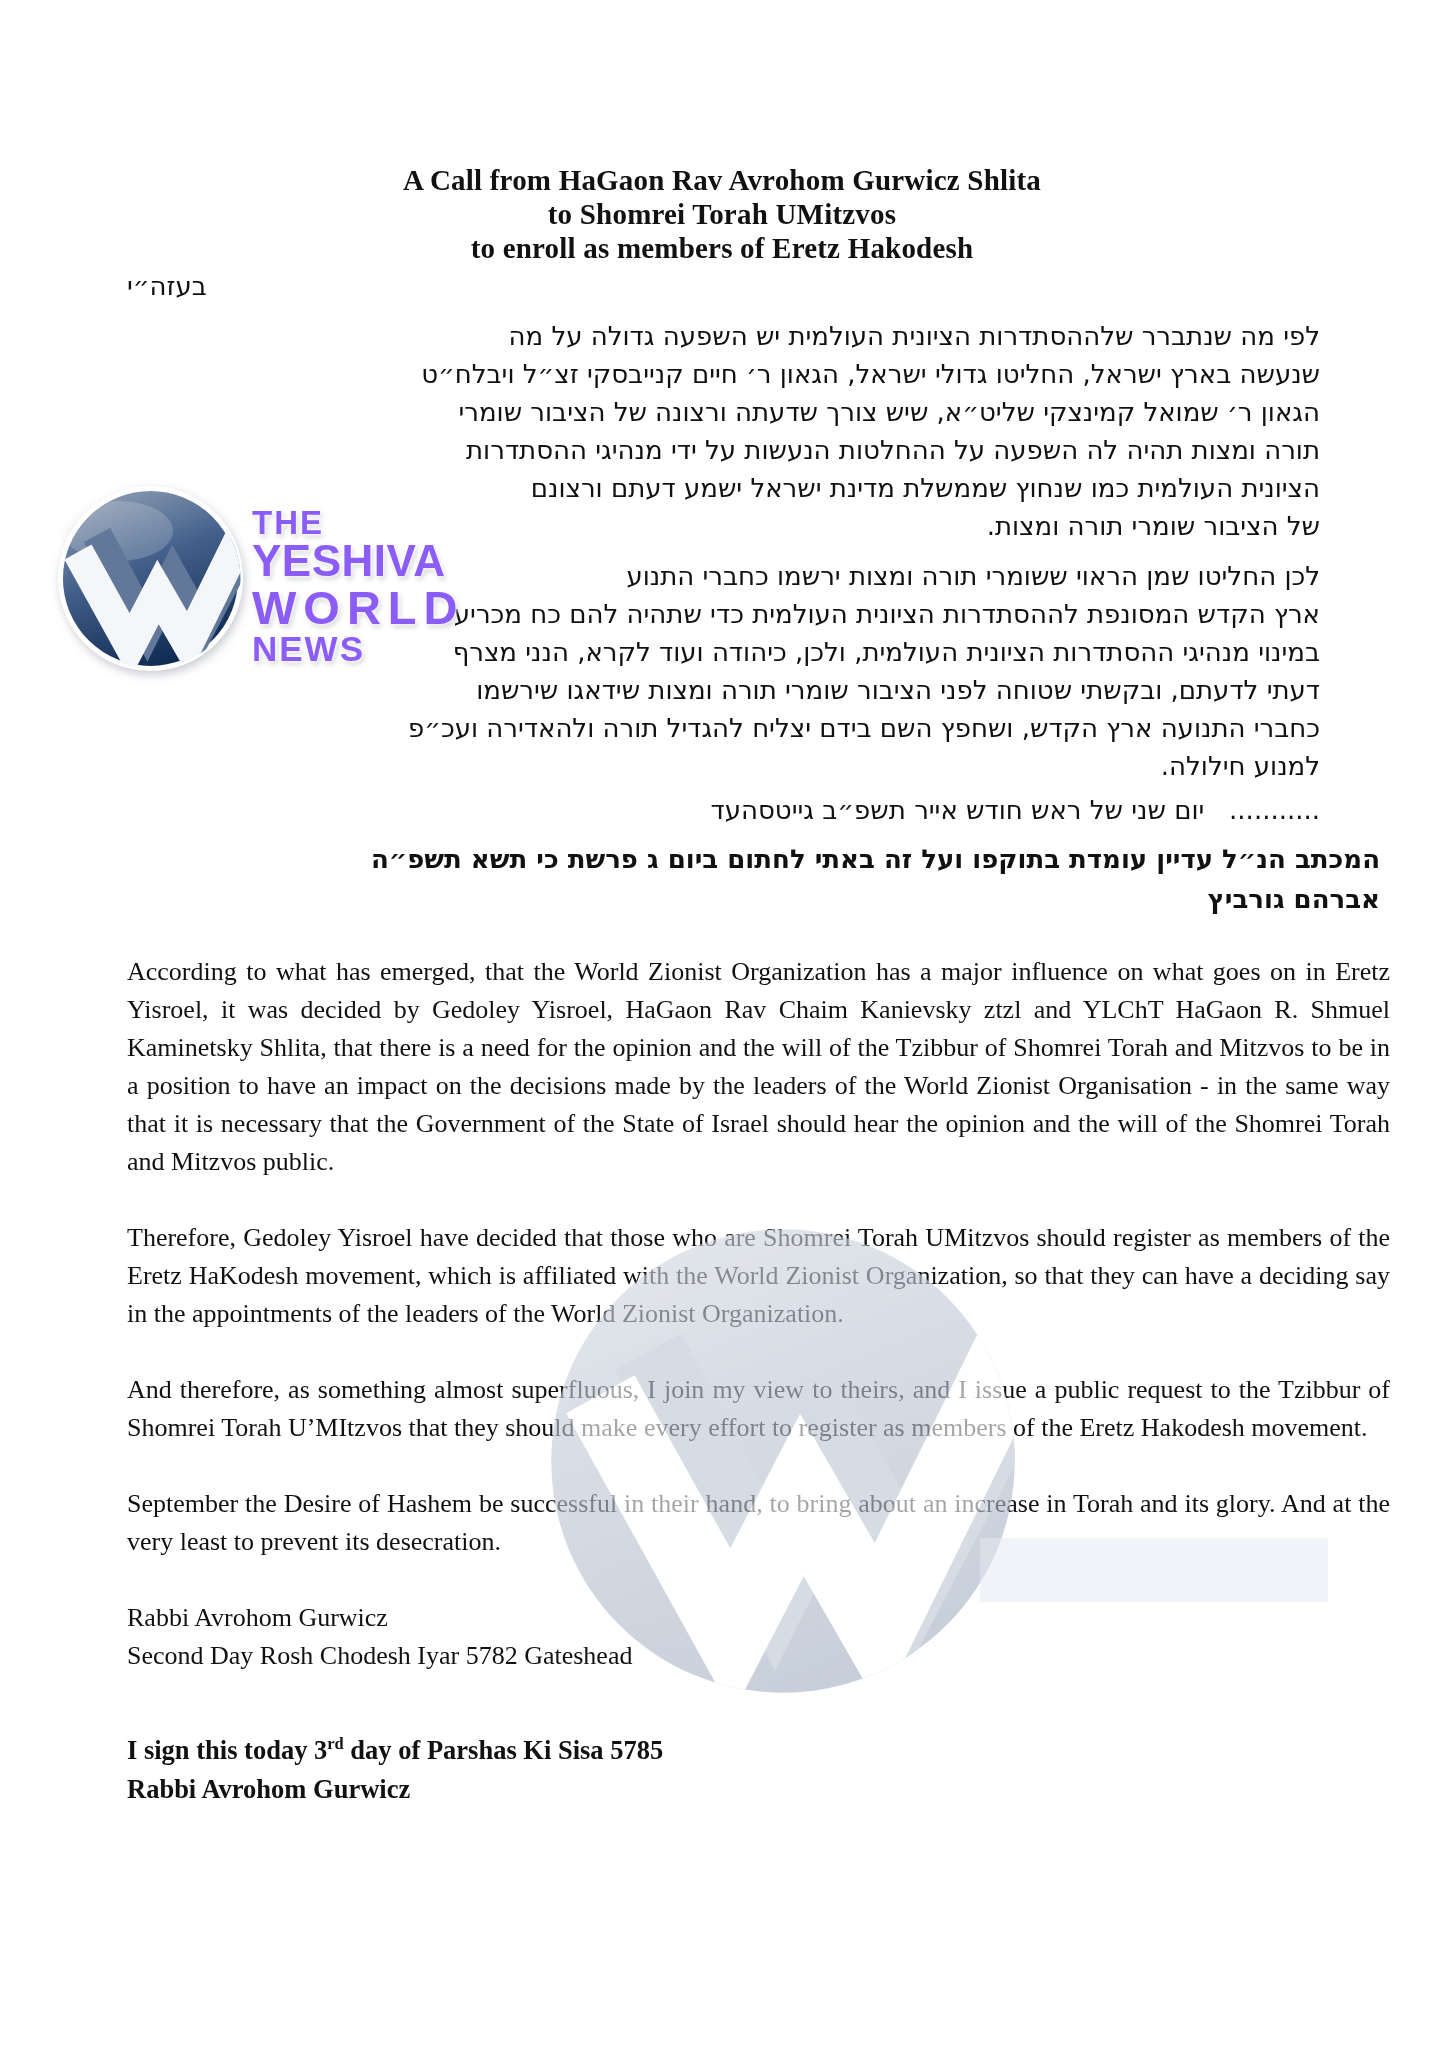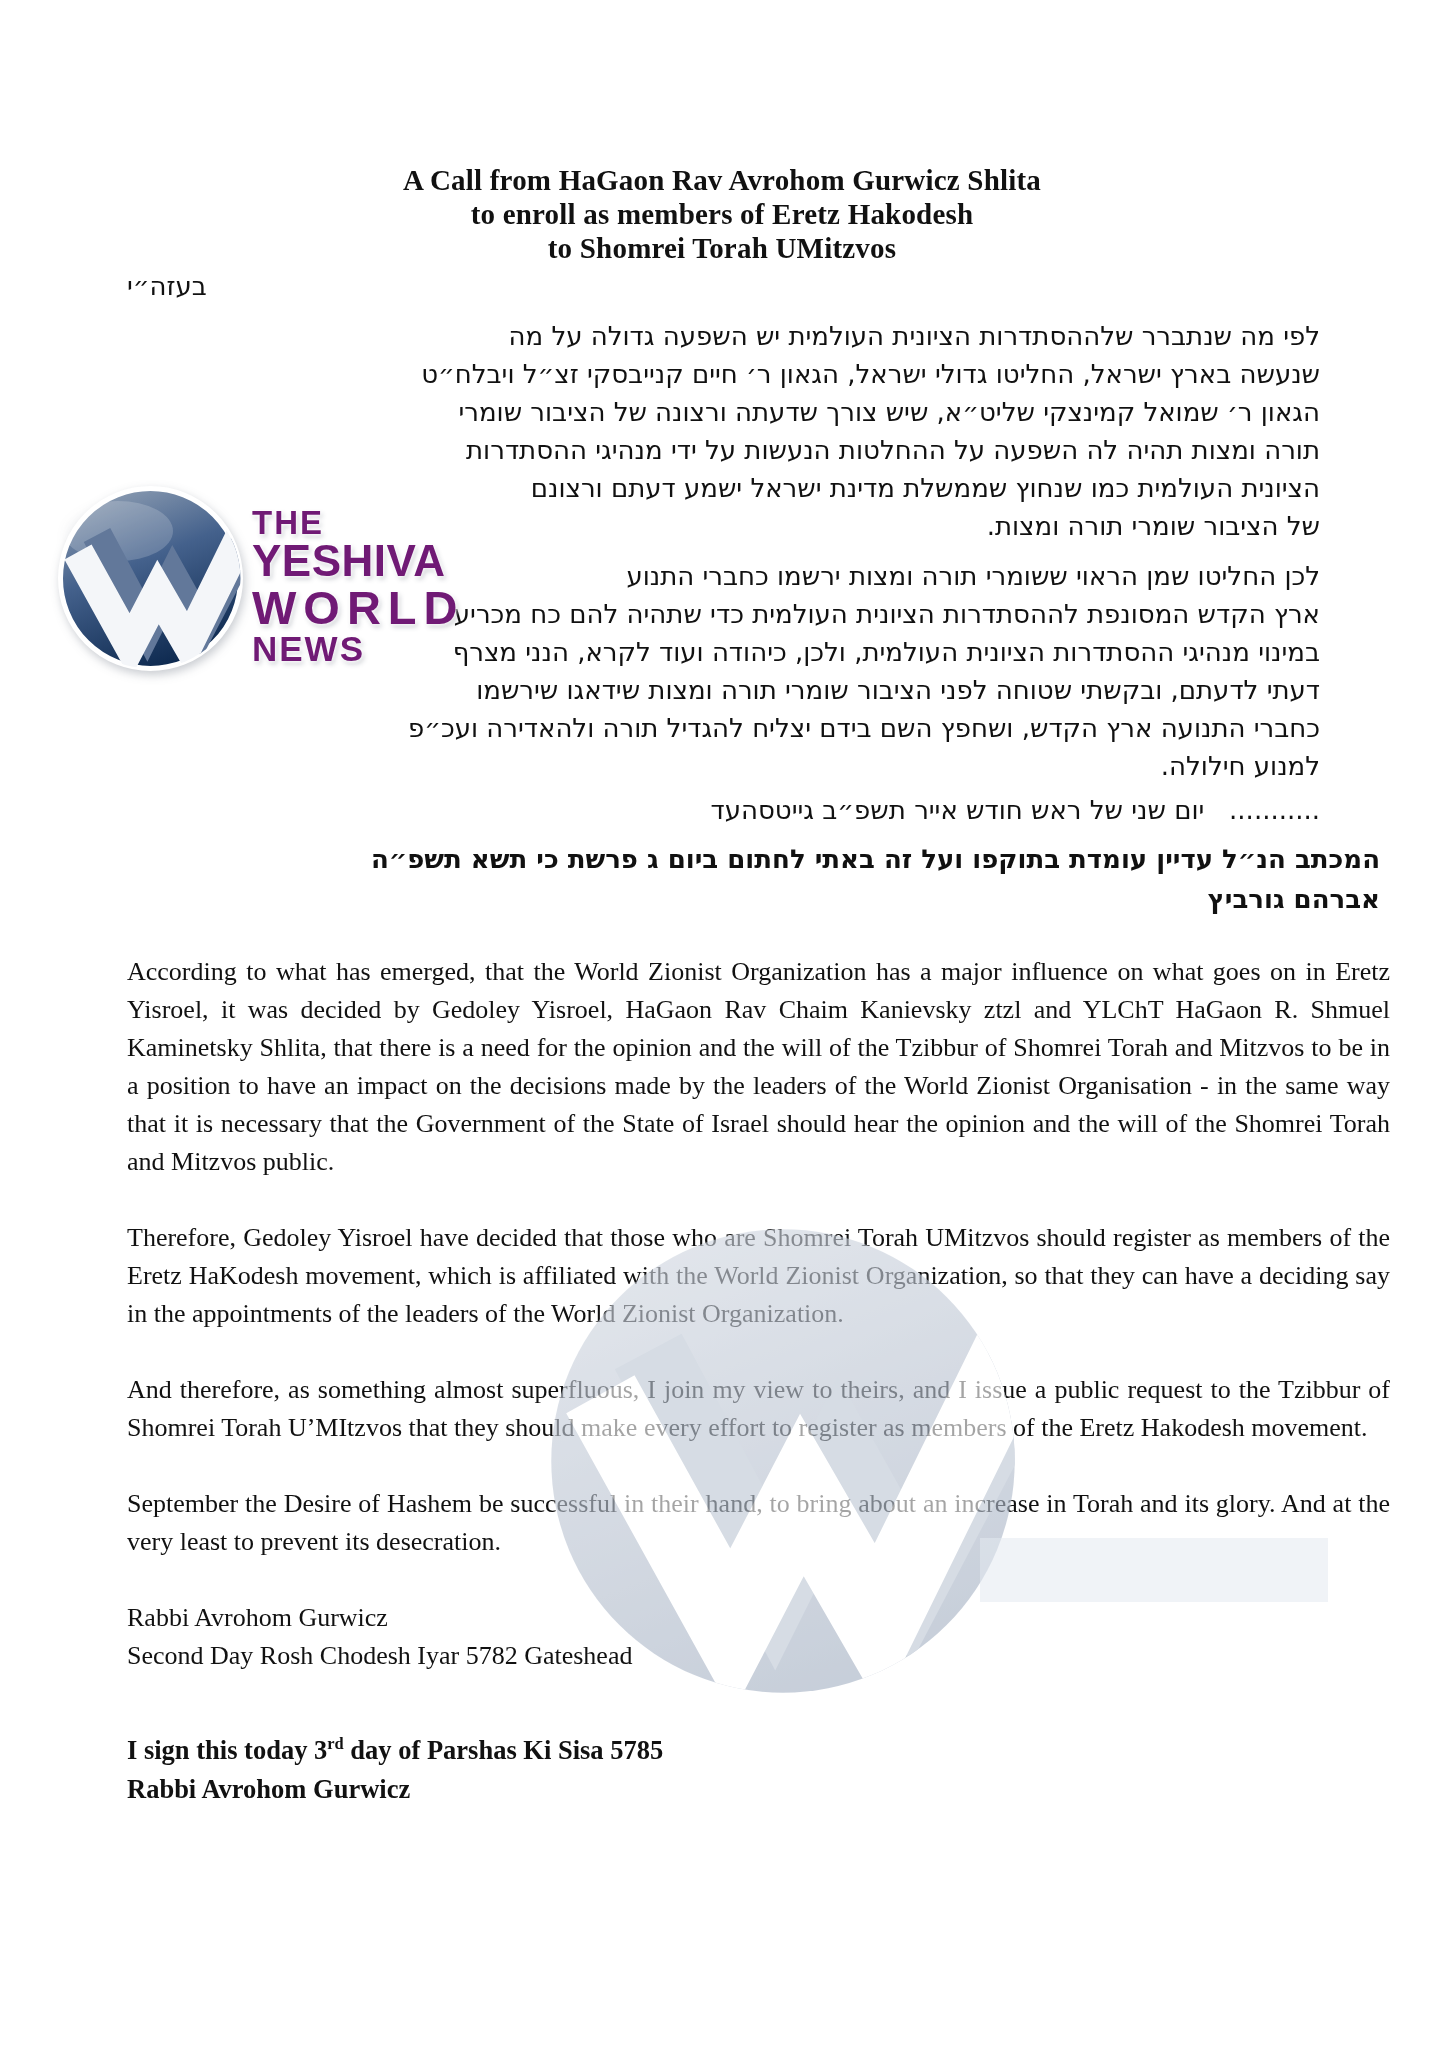--- a/index.html
+++ b/index.html
@@ -29,21 +29,21 @@
   .sig-line{font-size:26px;line-height:38px;}
   .closing-block{margin-top:56px;}
   .closing-line{font-size:26.5px;font-weight:bold;line-height:39px;}
   .closing-line sup{font-size:0.62em;vertical-align:super;line-height:0;}
 
   
   .logo{position:absolute;left:52px;top:478px;width:412px;height:202px;z-index:2;}
   .logo-circle{position:absolute;left:6px;top:8px;width:185px;height:185px;
                filter:drop-shadow(2px 4px 5px rgba(40,50,70,.25));}
   .logo-text{position:absolute;left:200px;top:30px;width:210px;
-             font-family:"Liberation Sans", sans-serif;font-weight:bold;color:#701a75;
+             font-family:"Liberation Sans", sans-serif;font-weight:bold;color:#8b5cf6;
              text-shadow:0 0 4px #fff,0 0 4px #fff,2px 3px 5px rgba(40,50,70,.25);}
   .logo-the{font-size:33px;letter-spacing:2px;line-height:30px;}
   .logo-yeshiva{font-size:44px;letter-spacing:.5px;line-height:46px;}
   .logo-world{font-size:47px;letter-spacing:7px;line-height:48px;}
   .logo-news{font-size:35px;letter-spacing:2px;line-height:34px;text-align:left;padding-right:2px;}
 
   
   .watermark{position:absolute;left:550px;top:1228px;width:466px;height:466px;z-index:3;
              pointer-events:none;}
   .wm-band{position:absolute;left:980px;top:1538px;width:348px;height:64px;z-index:3;
@@ -98,22 +98,22 @@
         <polyline points="20,66 72,160 100,106 130,158 188,40" fill="none" stroke="#ffffff" stroke-width="31"></polyline>
       </g>
     </g>
   </svg>
   <div class="wm-band"></div>
 
   <div class="content">
 
     <div class="title-block">
       <div class="title-line">A Call from HaGaon Rav Avrohom Gurwicz Shlita</div>
+      <div class="title-line">to Shomrei Torah UMitzvos</div>
       <div class="title-line">to enroll as members of Eretz Hakodesh</div>
-      <div class="title-line">to Shomrei Torah UMitzvos</div>
     </div>
 
     <div class="besiyata">בעזה״י</div>
 
     <div class="heb-block mt14" dir="rtl">
       <div class="heb-line">לפי מה שנתברר שלההסתדרות הציונית העולמית יש השפעה גדולה על מה</div>
       <div class="heb-line">שנעשה בארץ ישראל, החליטו גדולי ישראל, הגאון ר׳ חיים קנייבסקי זצ״ל ויבלח״ט</div>
       <div class="heb-line">הגאון ר׳ שמואל קמינצקי שליט״א, שיש צורך שדעתה ורצונה של הציבור שומרי</div>
       <div class="heb-line">תורה ומצות תהיה לה השפעה על ההחלטות הנעשות על ידי מנהיגי ההסתדרות</div>
       <div class="heb-line">הציונית העולמית כמו שנחוץ שממשלת מדינת ישראל ישמע דעתם ורצונם</div>

